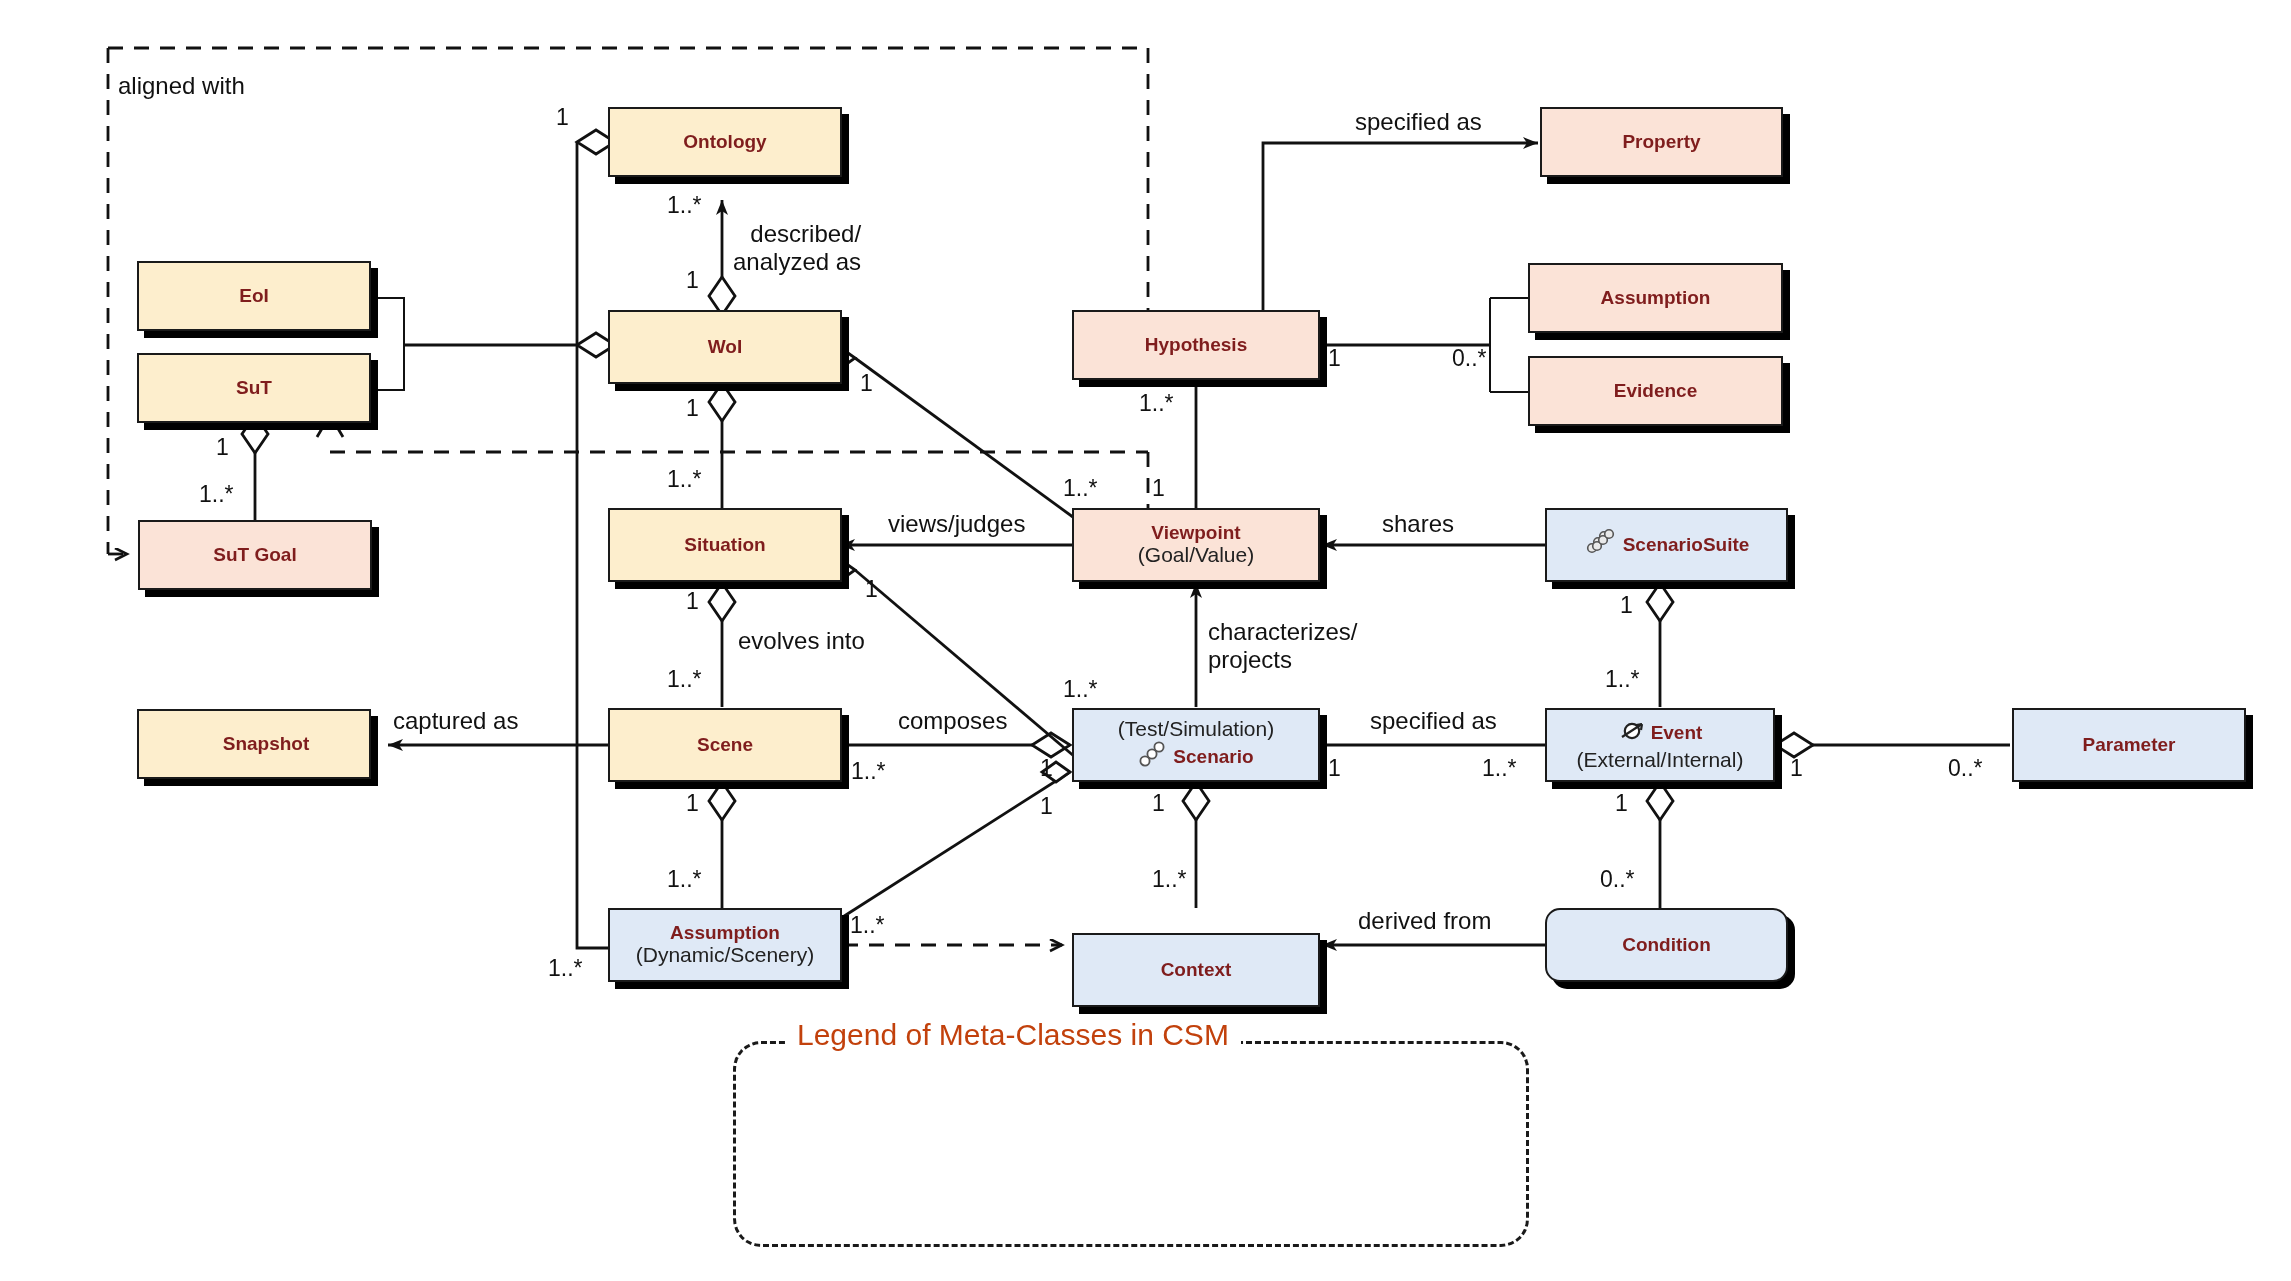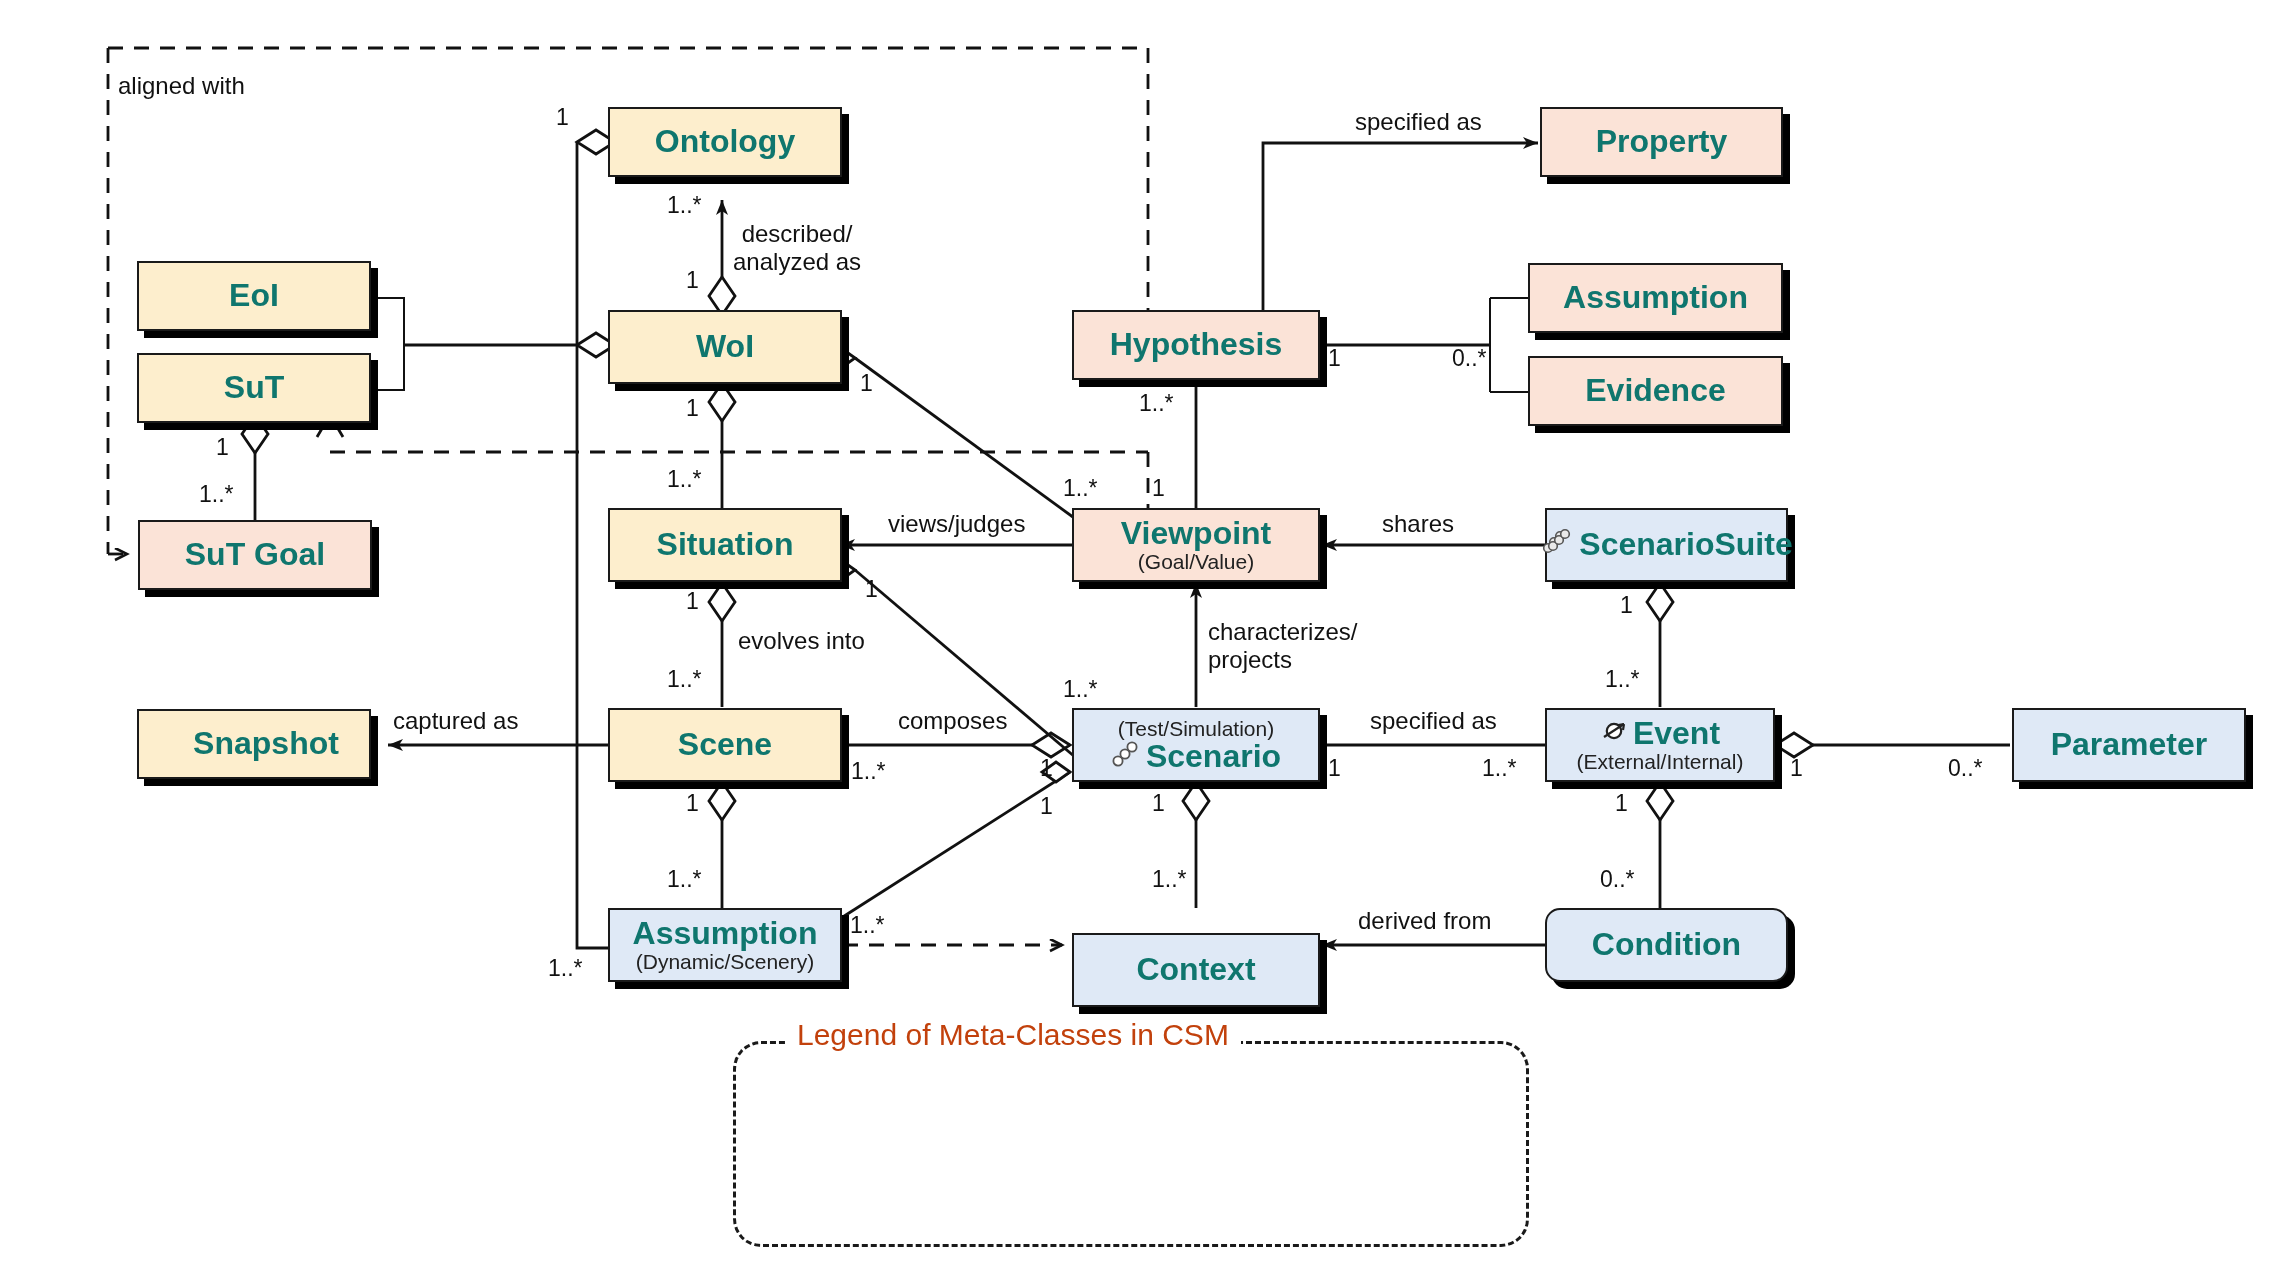--- a/index.html
+++ b/index.html
@@ -3,21 +3,21 @@
 <meta charset="utf-8">
 <style>
   html,body{margin:0;padding:0;background:#ffffff;}
   body{width:2291px;height:1281px;font-family:"Liberation Sans",sans-serif;position:relative;overflow:hidden;}
   #stage{position:absolute;left:0;top:0;width:2291px;height:1281px;}
   svg#wires{position:absolute;left:0;top:0;width:2291px;height:1281px;}
 
   .node{position:absolute;box-sizing:border-box;border:2px solid #1a1a1a;
         display:flex;flex-direction:column;align-items:center;justify-content:center;
         box-shadow:7px 7px 0 0 #000;z-index:5;}
-  .node .nm{font-weight:bold;font-size:32px;color:#0f766e;line-height:1.05;white-space:nowrap;}
+  .node .nm{font-weight:bold;font-size:19px;color:#7f1d1d;line-height:1.05;white-space:nowrap;}
   .node .sub{font-size:21px;color:#222;line-height:1.1;white-space:nowrap;}
   .node .row{display:flex;align-items:center;justify-content:center;gap:5px;}
   .uod{background:#fdeecd;}
   .spec{background:#dfe9f6;}
   .goal{background:#fbe3d7;}
 
   .mult{position:absolute;font-size:23px;color:#111;z-index:6;white-space:nowrap;}
   .elabel{position:absolute;font-size:24px;color:#111;z-index:6;white-space:nowrap;line-height:1.15;text-align:center;}
 
   .legend{position:absolute;left:733px;top:1041px;width:790px;height:200px;
@@ -250,21 +250,21 @@
 <div class="node spec" style="left:1072px;top:908px;width:248px;height:74px;margin-top:25px;">
   <span class="nm">Context</span>
 </div>
 
 <div class="node spec" style="left:1545px;top:908px;width:243px;height:74px;border-radius:15px;">
   <span class="nm">Condition</span>
 </div>
 
 <div class="elabel" style="left:118px;top:72px;text-align:right;">aligned with</div>
 
-<div class="elabel" style="left:733px;top:220px;text-align:center;white-space:pre-line;">described/
+<div class="elabel" style="left:733px;top:220px;text-align:right;white-space:pre-line;">described/
 analyzed as</div>
 
 <div class="elabel" style="left:1355px;top:108px;">specified as</div>
 
 <div class="elabel" style="left:888px;top:510px;">views/judges</div>
 
 <div class="elabel" style="left:1382px;top:510px;">shares</div>
 
 <div class="elabel" style="left:1208px;top:618px;text-align:left;white-space:pre-line;">characterizes/
 projects</div>

